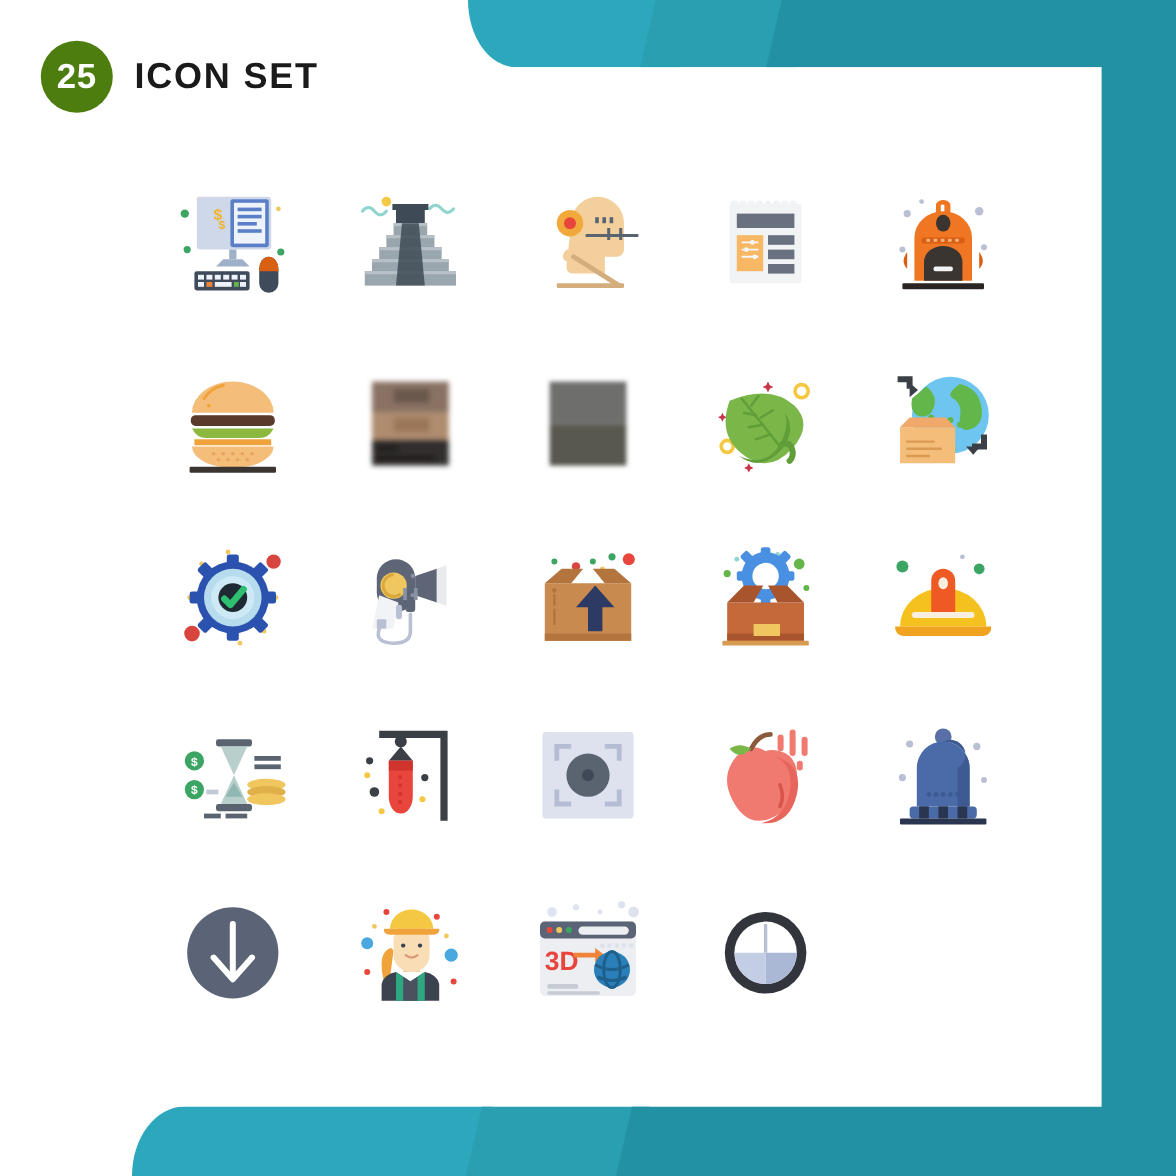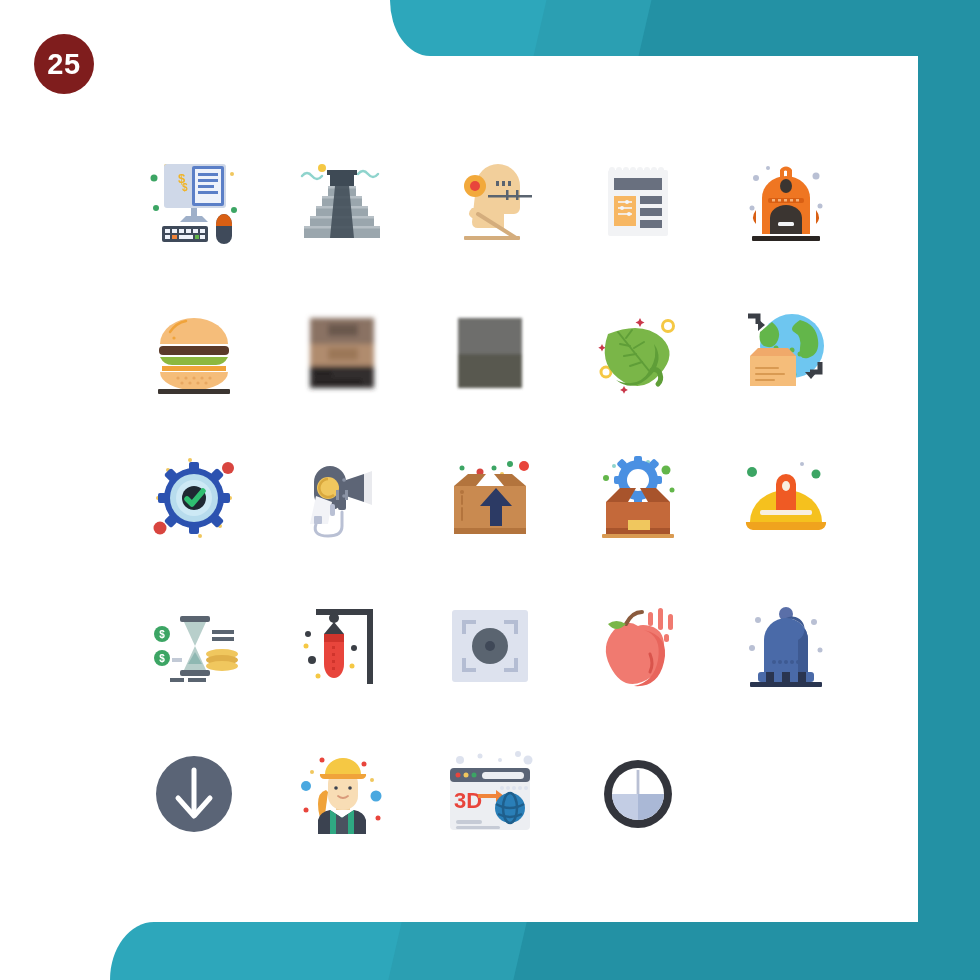--- a/index.html
+++ b/index.html
@@ -102,21 +102,21 @@
     top: 34px;
     left: 34px;
     display: flex;
     align-items: center;
     gap: 18px;
   }
   #count-badge {
     width: 60px;
     height: 60px;
     border-radius: 50%;
-    background: #7f1d1d;
+    background: #4d7c0f;
     color: #ffffff;
     display: flex;
     align-items: center;
     justify-content: center;
     font-size: 29px;
     font-weight: bold;
     letter-spacing: 0.5px;
   }
   #set-title {
     font-size: 30px;
@@ -156,20 +156,21 @@
   </div>
   <div class="deco" id="deco-right-bar"></div>
   <div class="deco" id="deco-bottom-band">
     <div class="seg seg-a"></div>
     <div class="seg seg-b"></div>
     <div class="seg seg-c"></div>
   </div>
 
   <div id="header">
     <div id="count-badge">25</div>
+    <div id="set-title">ICON SET</div>
   </div>
 
   <div id="icon-grid">
 
 
     <div class="icon-cell" title="Online Banking Computer">
       <svg width="100" height="100" viewBox="0 0 100 100">
         <circle cx="10" cy="26" r="3.5" fill="#3ca564"></circle>
         <circle cx="12" cy="56" r="3" fill="#3ca564"></circle>
         <circle cx="90" cy="58" r="3" fill="#3ca564"></circle>

